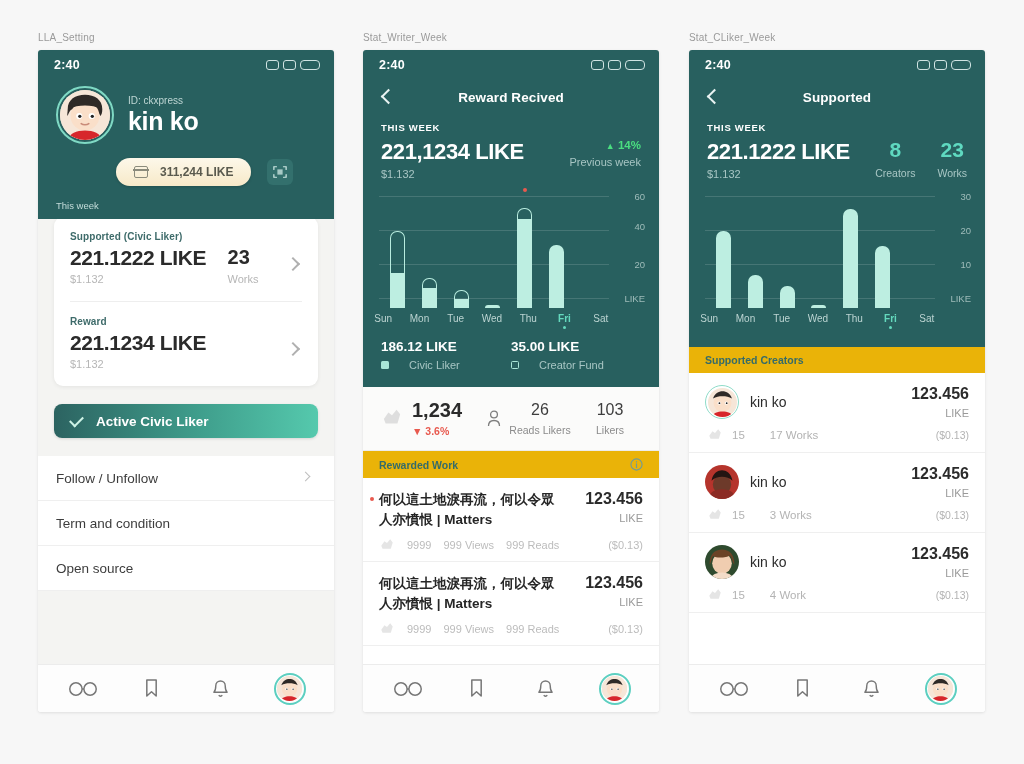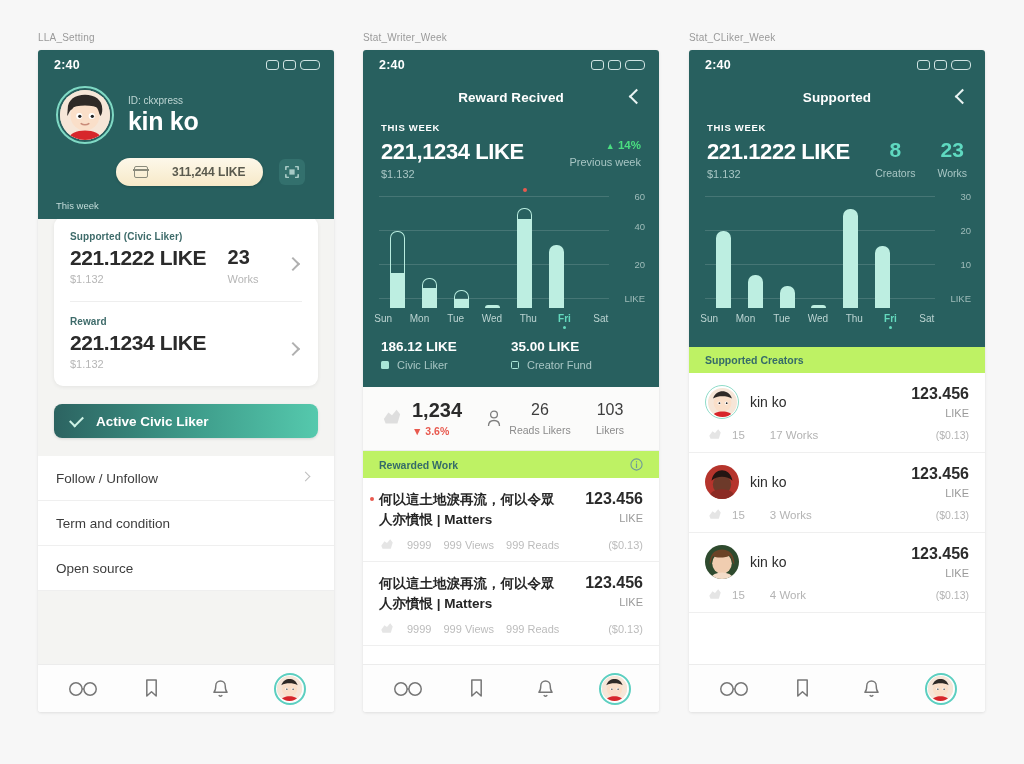--- a/index.html
+++ b/index.html
@@ -33,21 +33,21 @@
     justify-content: space-between; padding: 0 14px 0 16px;
   }
   .clock { font-size: 12.5px; font-weight: bold; letter-spacing: .2px; }
   .sysicons { display: flex; gap: 4px; align-items: center; }
   .sysicons i {
     display: block; border: 1.4px solid #cfe3e2; border-radius: 3px;
     height: 10px; width: 13px;
   }
   .sysicons i.wide { width: 20px; border-radius: 4px; }
 
-  .navbar { height: 34px; display: flex; align-items: center; position: relative; padding: 0 14px; justify-content: flex-end; }
+  .navbar { height: 34px; display: flex; align-items: center; position: relative; padding: 0 14px; }
   .back-chev { width: 20px; height: 20px; position: relative; cursor: pointer; }
   .back-chev::before {
     content: ""; position: absolute; left: 6px; top: 4px;
     width: 9px; height: 9px; border-left: 2px solid #e9f3f2;
     border-bottom: 2px solid #e9f3f2; transform: rotate(45deg);
   }
   .navtitle {
     position: absolute; left: 0; right: 0; text-align: center;
     font-size: 13.5px; font-weight: bold; letter-spacing: .1px;
   }
@@ -61,21 +61,21 @@
   }
   .avatar-face { width: 100%; height: 100%; border-radius: 50%; overflow: hidden; position: relative; background: #f3e2d4; }
   .pid { font-size: 10px; color: #bed6d4; margin-bottom: 1px; }
   .pname { font-size: 25px; font-weight: bold; letter-spacing: -.3px; }
 
   .balance-row { display: flex; align-items: center; gap: 16px; padding: 14px 18px 0 78px; }
   .pill {
     background: linear-gradient(180deg,#fdf8ea 0%, #f7e9c8 100%);
     color: #5a5a4e; font-size: 12px; font-weight: bold;
     border-radius: 16px; height: 28px; padding: 0 18px;
-    display: flex; align-items: center; gap: 24px;
+    display: flex; align-items: center; gap: 12px;
     box-shadow: 0 1px 3px rgba(0,0,0,.18);
   }
   .wallet-ic { width: 14px; height: 12px; border: 1.6px solid #8b8b7c; border-radius: 2px; position: relative; }
   .wallet-ic::before { content:""; position:absolute; left:-1.6px; right:-1.6px; top:2px; height:1.6px; background:#8b8b7c; }
   .qr-btn {
     width: 26px; height: 26px; border-radius: 6px; background: #33706d;
     display: flex; align-items: center; justify-content: center; cursor: pointer;
   }
   .section-mini { font-size: 9.5px; color: #c4dcda; padding: 14px 18px 8px 18px; }
 
@@ -157,40 +157,40 @@
   .dot-mark { position: absolute; width: 4px; height: 4px; border-radius: 50%; background: #e8594e; }
   .xaxis { display: flex; justify-content: space-between; margin: 5px 42px 0 4px; }
   .xlab { width: 13%; text-align: center; font-size: 10px; color: #bcd4d2; }
   .xlab.hl { color: #64d9bd; font-weight: bold; }
   .xlab .dot { display:block; width:3px; height:3px; border-radius:50%; background:#64d9bd; margin: 2px auto 0; }
 
   
   .legend { display: flex; padding: 10px 18px 16px 18px; }
   .leg { flex: 1; }
   .leg-v { font-size: 13.5px; font-weight: bold; color: #fff; }
-  .leg-l { font-size: 11px; color: #a8c6c4; margin-top: 5px; display: flex; align-items: center; gap: 8px; }
+  .leg-l { font-size: 11px; color: #a8c6c4; margin-top: 5px; display: flex; align-items: center; gap: 20px; }
   .sw { width: 8px; height: 8px; border-radius: 1.5px; }
   .sw.fill { background: #a9e6d8; }
   .sw.out { border: 1.4px solid #a9e6d8; }
 
   
   .summary {
     background: #fbfbfa; display: flex; align-items: center;
     padding: 12px 18px 13px 18px; gap: 8px; border-bottom: 1px solid #ececec;
   }
   .sum-left { display: flex; align-items: center; gap: 9px; flex: 1; }
   .sum-num { font-size: 20px; font-weight: bold; color: #2b2b2b; }
   .sum-dn { font-size: 10.5px; color: #e8594e; font-weight: bold; margin-top: 3px; }
   .sum-blk { text-align: center; min-width: 62px; }
   .sum-blk .n { font-size: 16px; color: #3d3d3d; }
   .sum-blk .l { font-size: 10.5px; color: #8b8b8b; margin-top: 5px; }
   .sum-icons { display: flex; align-items: center; gap: 8px; }
 
   .sect-bar {
-    background: #bef264; padding: 7px 16px; display: flex;
+    background: #eab308; padding: 7px 16px; display: flex;
     align-items: center; justify-content: space-between;
   }
   .sect-t { font-size: 10.5px; font-weight: bold; color: #356b69; }
 
   
   .work { padding: 12px 16px 9px 16px; border-bottom: 1px solid #efefef; background:#fff; position: relative; }
   .work-top { display: flex; justify-content: space-between; gap: 10px; }
   .work-title { font-size: 13.5px; color: #262626; line-height: 1.45; font-weight: bold; max-width: 178px; }
   .work-amt { text-align: right; flex: 0 0 auto; }
   .work-amt .n { font-size: 16px; font-weight: bold; color: #2b2b2b; }

